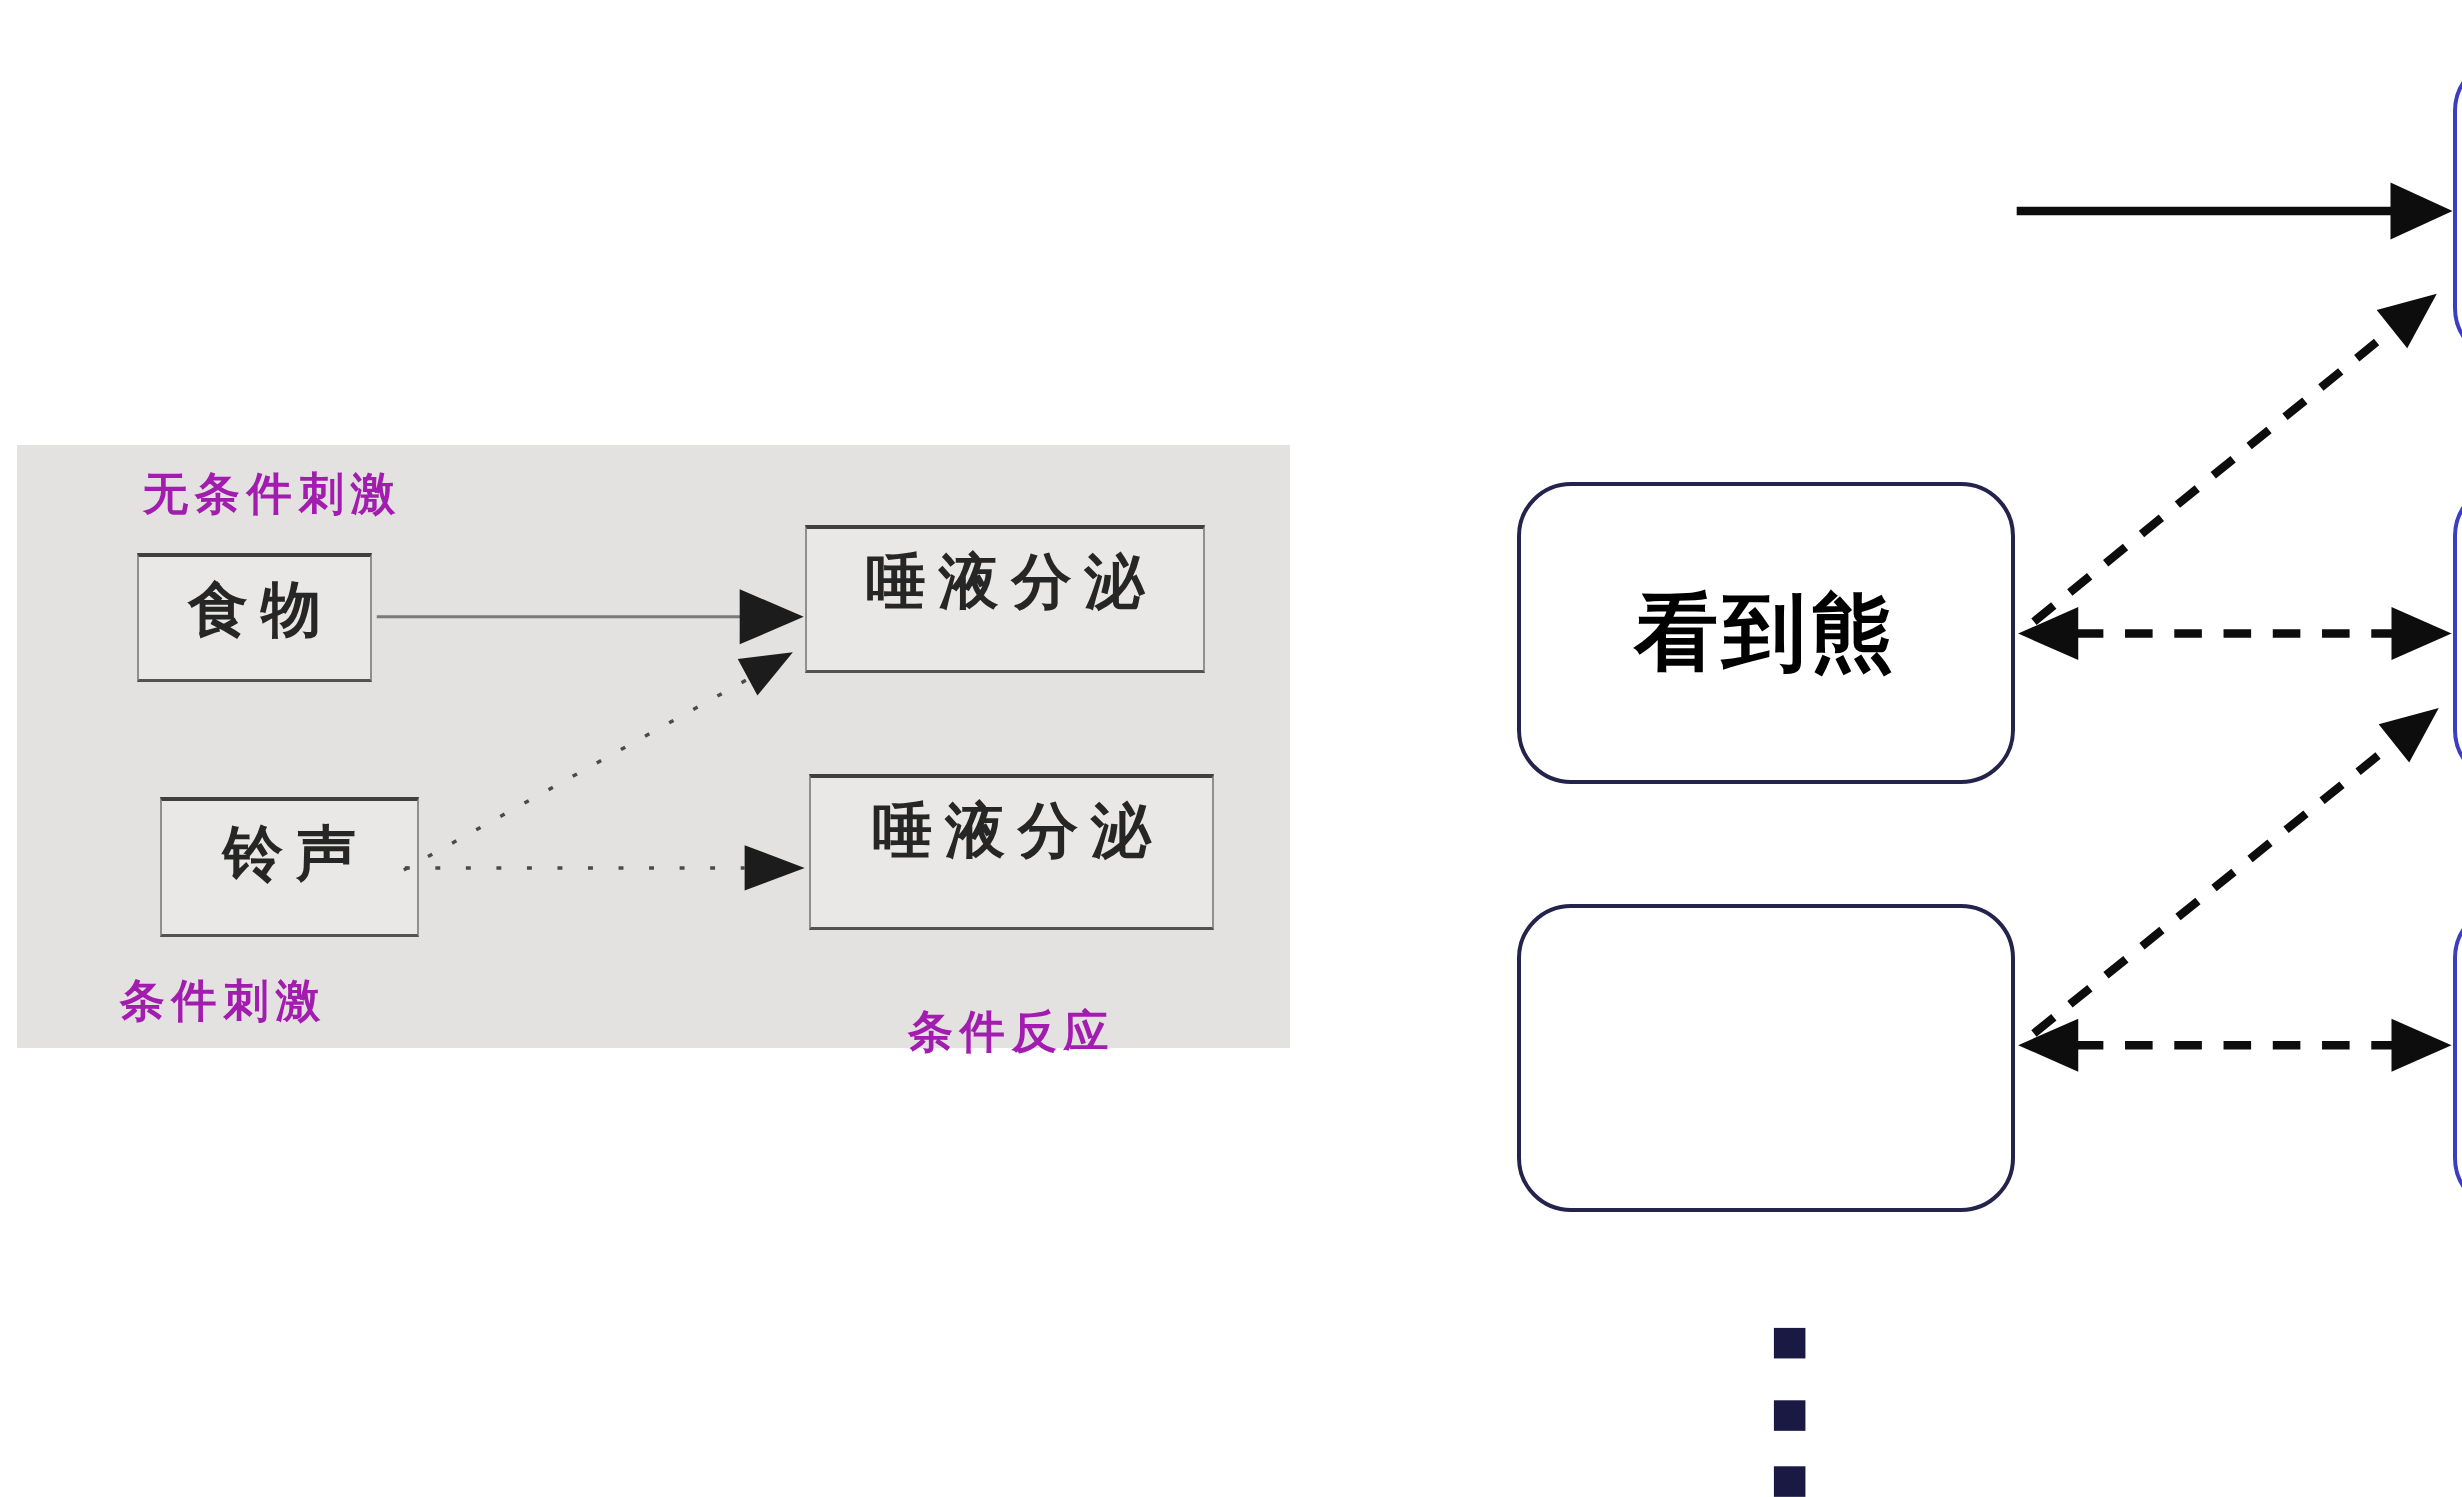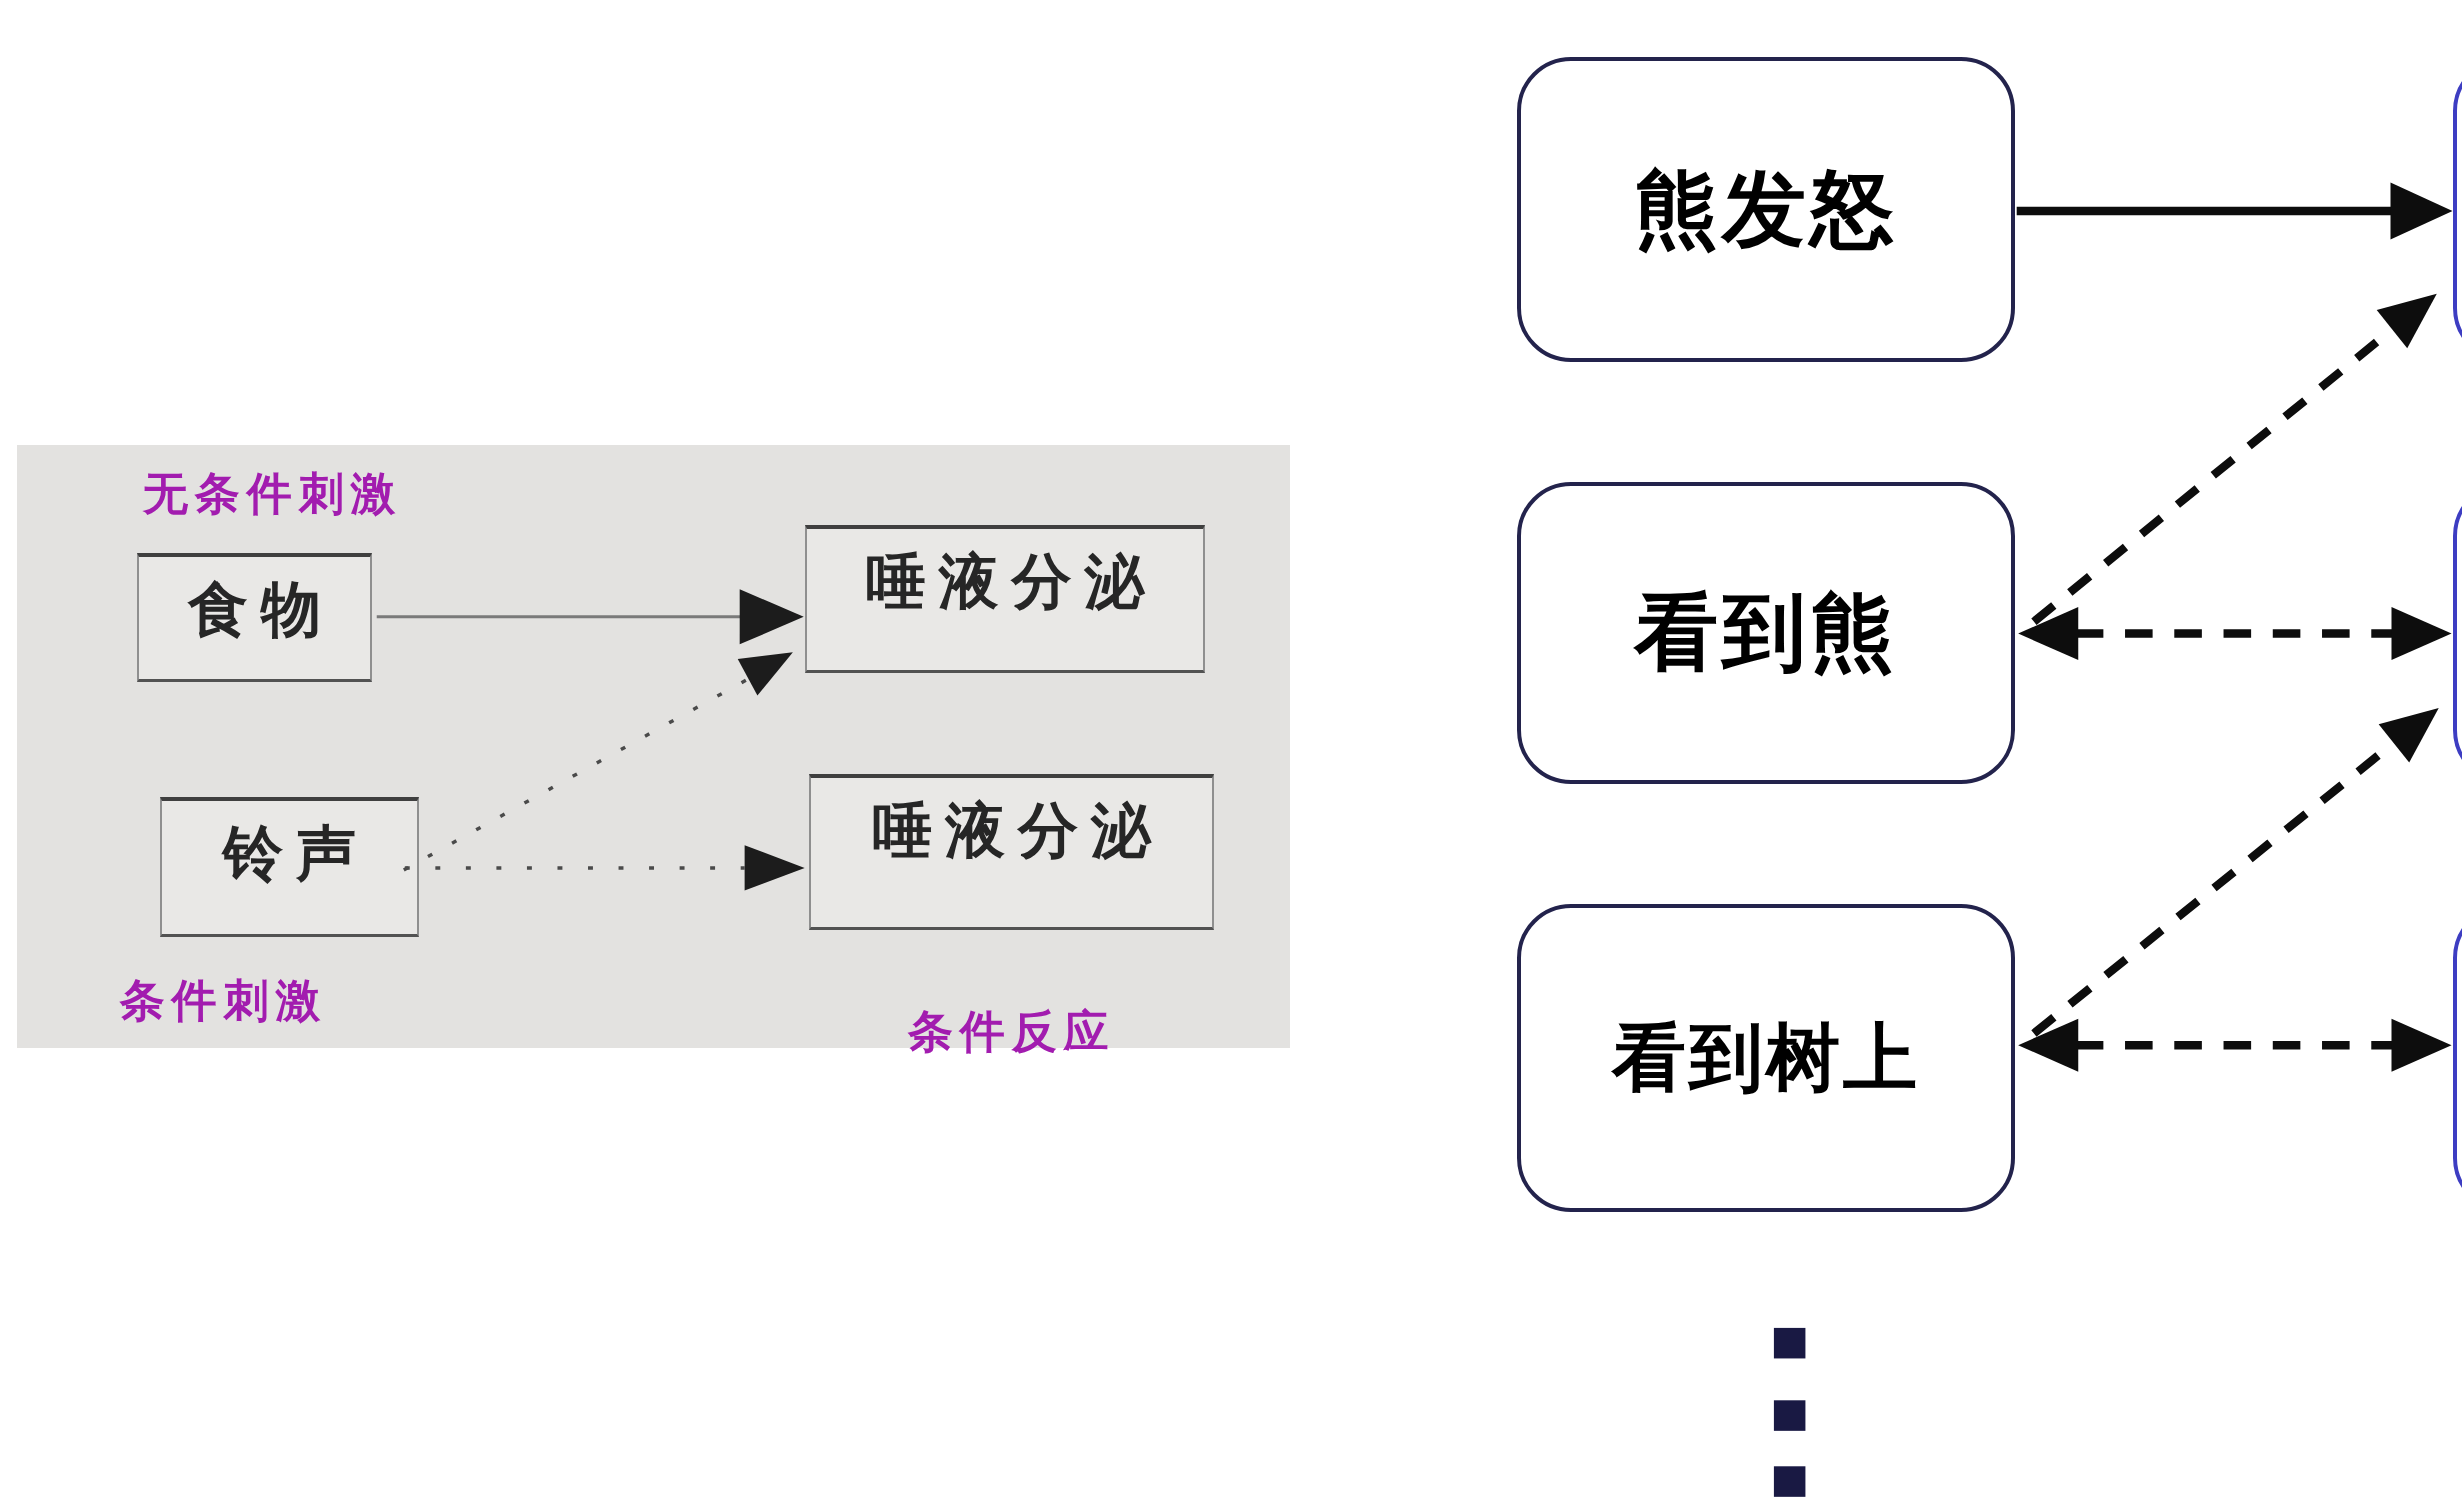--- a/index.html
+++ b/index.html
@@ -41,36 +41,33 @@
   <div class="pbox" style="left:805px;top:525px;width:400px;height:148px;">
     <span>唾液分泌</span>
   </div>
   <div class="pbox" style="left:160px;top:797px;width:259px;height:140px;">
     <span>铃声</span>
   </div>
   <div class="pbox" style="left:809px;top:774px;width:405px;height:156px;">
     <span>唾液分泌</span>
   </div>
 
-  <div class="rbox stim" style="left:1517px;top:57px;width:498px;height:305px;">
-    <span class="cjk">熊发怒</span>
-  </div>
   <div class="rbox val" style="left:2453px;top:57px;width:498px;height:305px;">
     
   </div>
 
   <div class="rbox stim" style="left:1517px;top:482px;width:498px;height:302px;">
     <span class="cjk">看到熊</span>
   </div>
   <div class="rbox val" style="left:2453px;top:482px;width:498px;height:302px;">
     
   </div>
 
   <div class="rbox stim" style="left:1517px;top:904px;width:498px;height:308px;">
-    <span class="cjk2"><span>看到树上</span><br>
+    <span class="cjk2"><br>
       </span>
   </div>
   <div class="rbox val" style="left:2453px;top:904px;width:498px;height:308px;">
     
   </div>
 
   <svg class="overlay" viewBox="0 0 6713 3041">
     <defs>
       <linearGradient id="bluegrad" x1="0" y1="1150" x2="0" y2="2420" gradientUnits="userSpaceOnUse">
         <stop offset="0" stop-color="#3a33a4"></stop>

